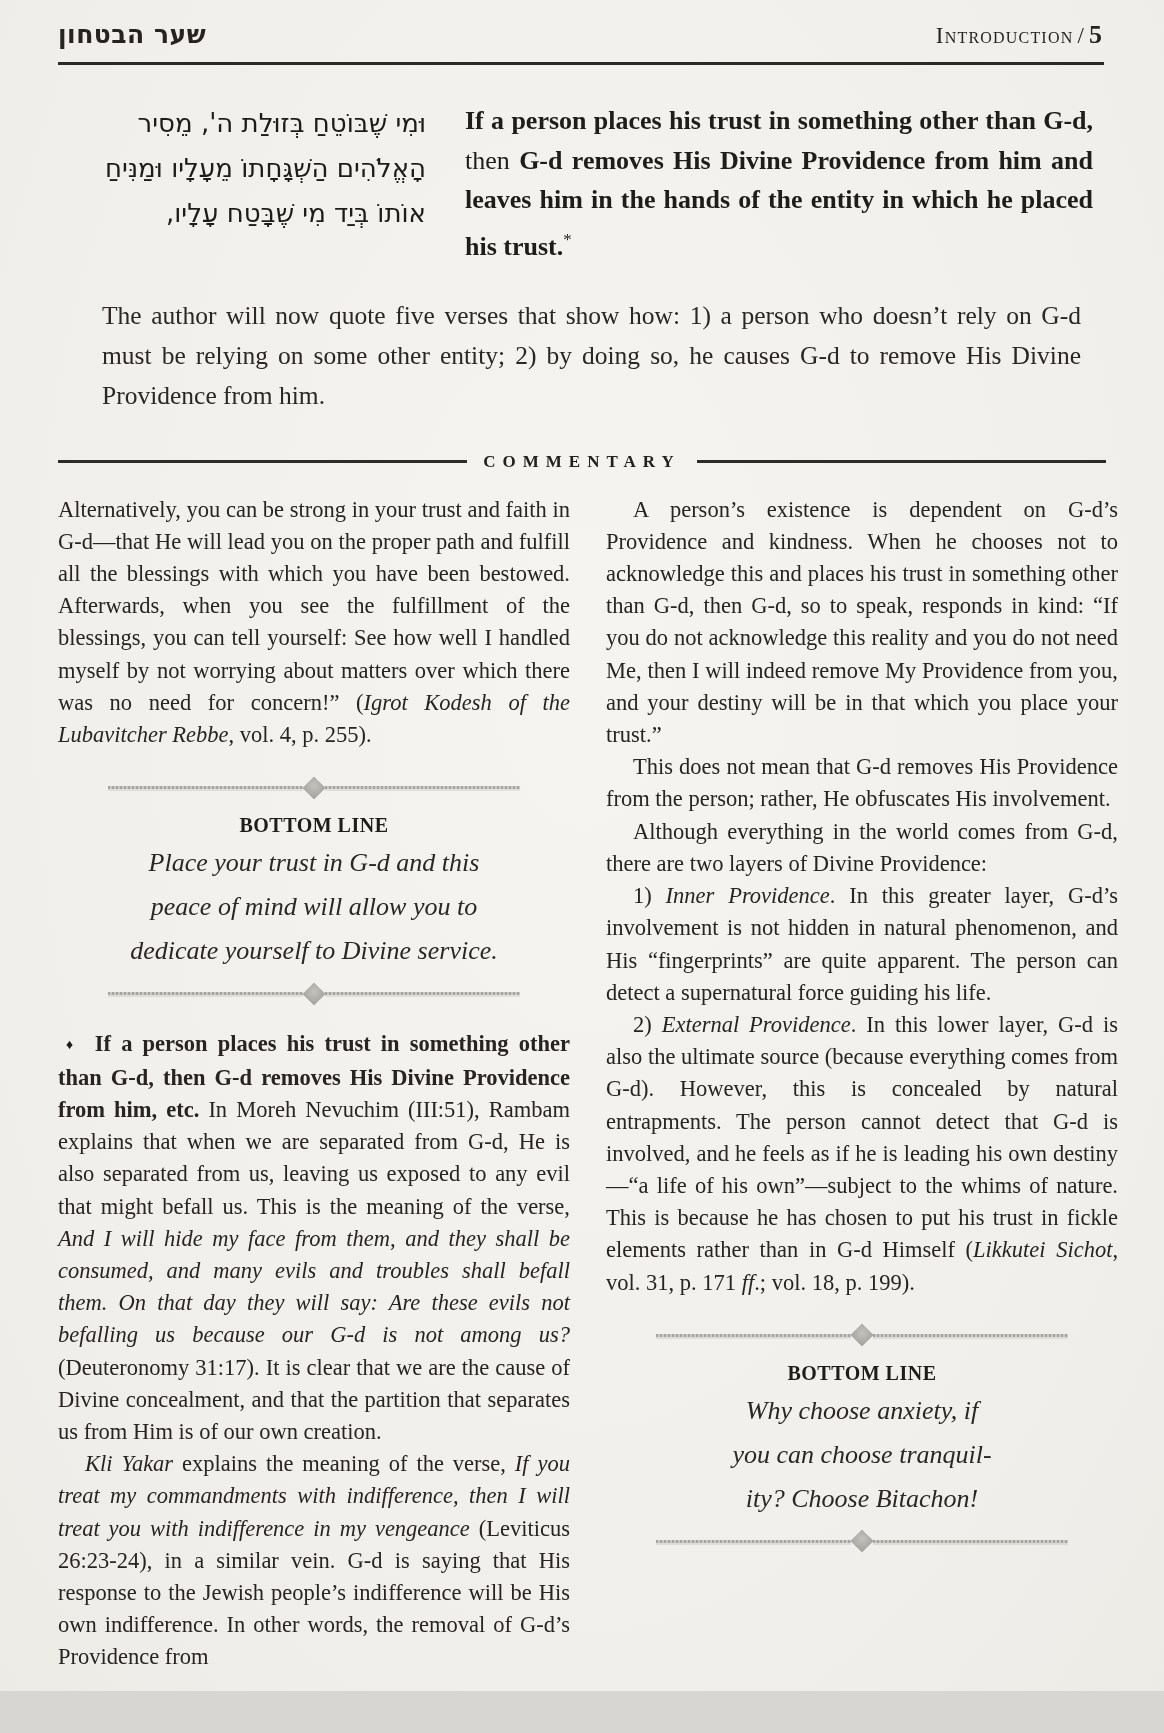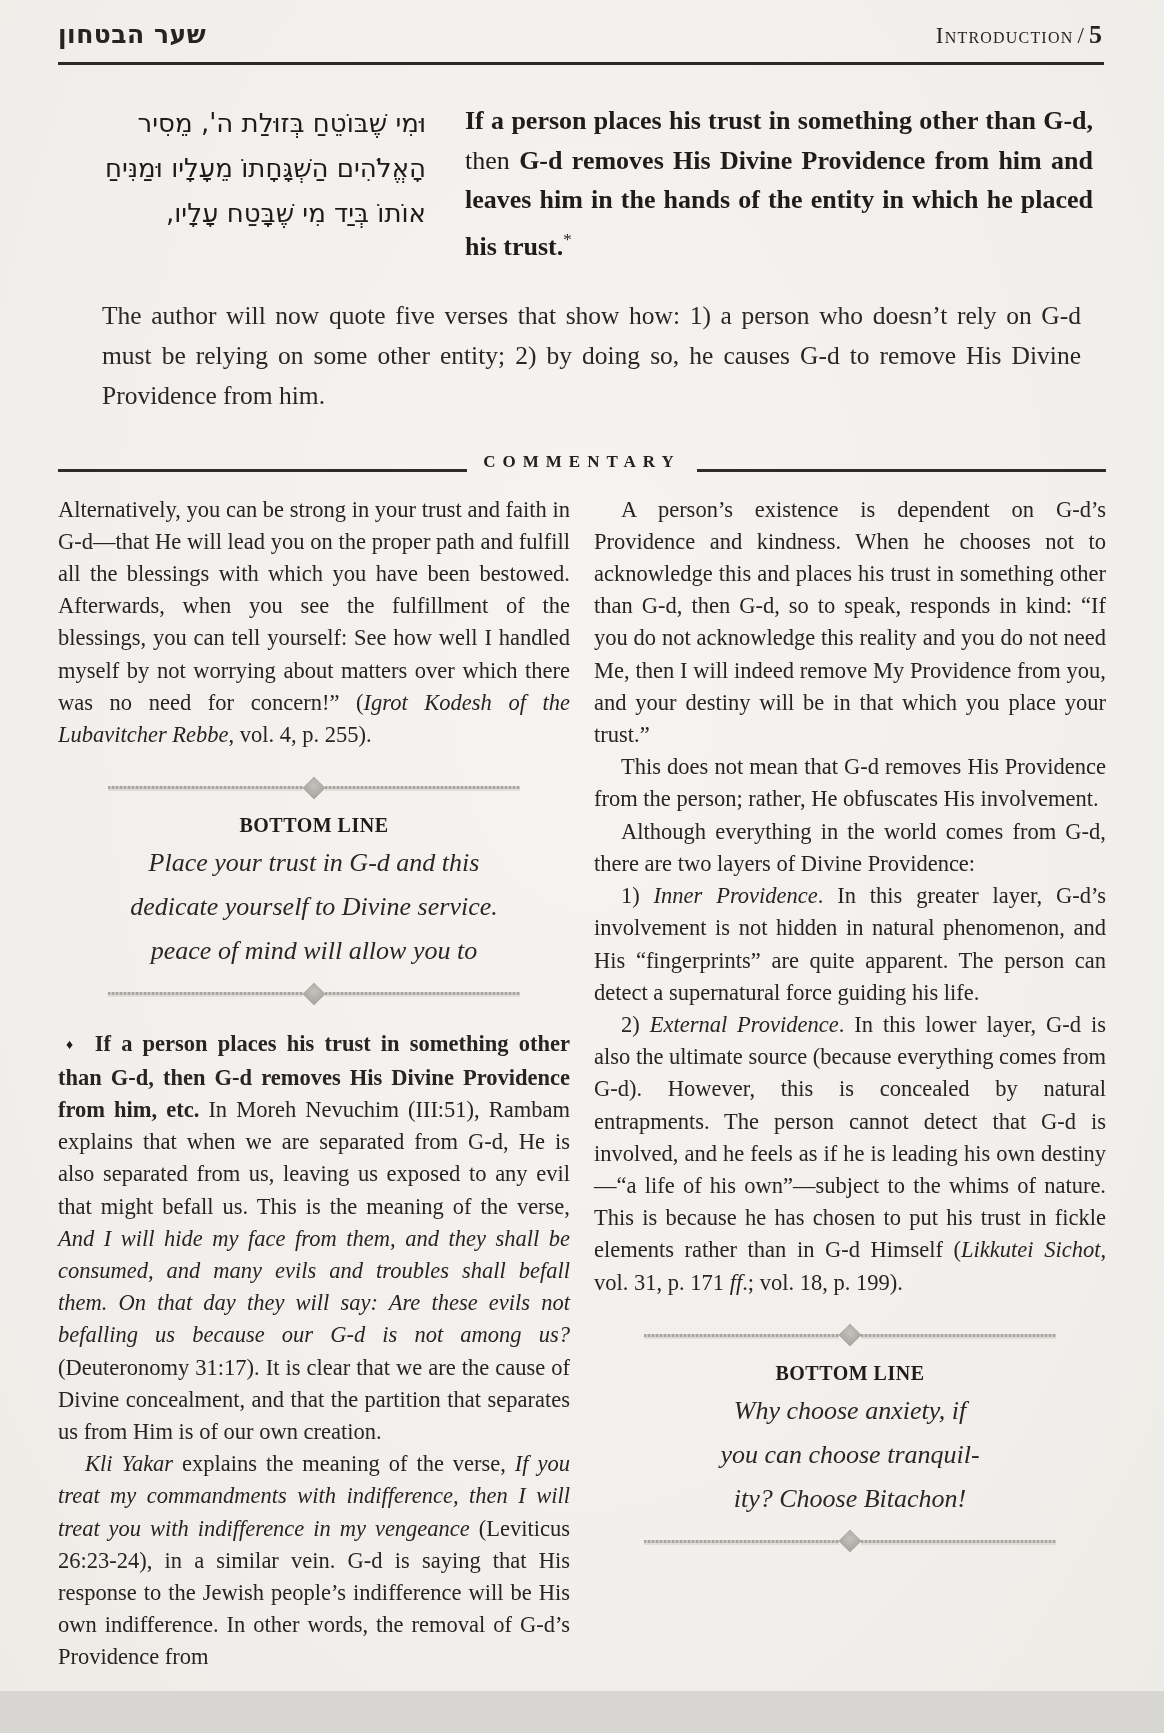--- a/index.html
+++ b/index.html
@@ -48,26 +48,26 @@
   .seg-sup{vertical-align:super;font-size:0.65em;font-weight:normal;}
 
   
   .intro-para{
     margin:30px 83px 0 102px;
     font-size:25.5px;line-height:40px;
     text-align:justify;color:#2a2724;
   }
 
   
-  .commentary-divider{display:flex;align-items:flex-end;gap:16px;margin:36px 58px 0 58px;height:20px;}
+  .commentary-divider{display:flex;align-items:center;gap:16px;margin:36px 58px 0 58px;height:20px;}
   .cd-line{flex:1;height:2.5px;background:#2e2c29;}
   .cd-label{font-size:17px;font-weight:bold;letter-spacing:7px;color:#23211e;}
 
   
-  .columns{display:flex;gap:24px;padding:22px 58px 0 58px;}
+  .columns{display:flex;gap:36px;padding:22px 58px 0 58px;}
   .col{
     width:512px;flex:0 0 512px;
     font-size:22.5px;line-height:32.2px;
     text-align:justify;color:#272421;
   }
   .para{margin:0;}
   .para.indent{text-indent:27px;}
   .para.bulleted{text-indent:8px;}
   .bullet{font-size:14px;margin-right:17px;vertical-align:2px;color:#1f1d1a;}
 
@@ -131,22 +131,22 @@
     <div class="col" id="left-col">
         <p class="para"><span class="seg-normal">Alternatively, you can be strong in your trust and faith in G-d—that He will lead you on the proper path and fulfill all the blessings with which you have been bestowed. Afterwards, when you see the fulfillment of the blessings, you can tell yourself: See how well I handled myself by not worrying about matters over which there was no need for concern!” (</span><span class="seg-italic">Igrot Kodesh of the Lubavitcher Rebbe</span><span class="seg-normal">, vol. 4, p. 255).</span></p>
         <div class="bl-box">
           <div class="ornament">
             <span class="orn-line"></span>
             <span class="orn-diamond"></span>
             <span class="orn-line"></span>
           </div>
           <div class="bl-title">BOTTOM LINE</div>
           <div class="bl-line">Place your trust in G-d and this</div>
+          <div class="bl-line">peace of mind will allow you to</div>
           <div class="bl-line">dedicate yourself to Divine service.</div>
-          <div class="bl-line">peace of mind will allow you to</div>
           <div class="ornament bottom">
             <span class="orn-line"></span>
             <span class="orn-diamond"></span>
             <span class="orn-line"></span>
           </div>
         </div>
         <p class="para bulleted"><span class="bullet">♦</span><span class="seg-bold">If a person places his trust in something other than G-d, then G-d removes His Divine Providence from him, etc. </span><span class="seg-normal">In Moreh Nevuchim (III:51), Rambam explains that when we are separated from G-d, He is also separated from us, leaving us exposed to any evil that might befall us. This is the meaning of the verse, </span><span class="seg-italic">And I will hide my face from them, and they shall be consumed, and many evils and troubles shall befall them. On that day they will say: Are these evils not befalling us because our G-d is not among us?</span><span class="seg-normal"> (Deuteronomy 31:17). It is clear that we are the cause of Divine concealment, and that the partition that separates us from Him is of our own creation.</span></p>
         <p class="para indent"><span class="seg-italic">Kli Yakar</span><span class="seg-normal"> explains the meaning of the verse, </span><span class="seg-italic">If you treat my commandments with indifference, then I will treat you with indifference in my vengeance</span><span class="seg-normal"> (Leviticus 26:23-24), in a similar vein. G-d is saying that His response to the Jewish people’s indifference will be His own indifference. In other words, the removal of G-d’s Providence from</span></p>
       </div>
     <div class="col" id="right-col">

